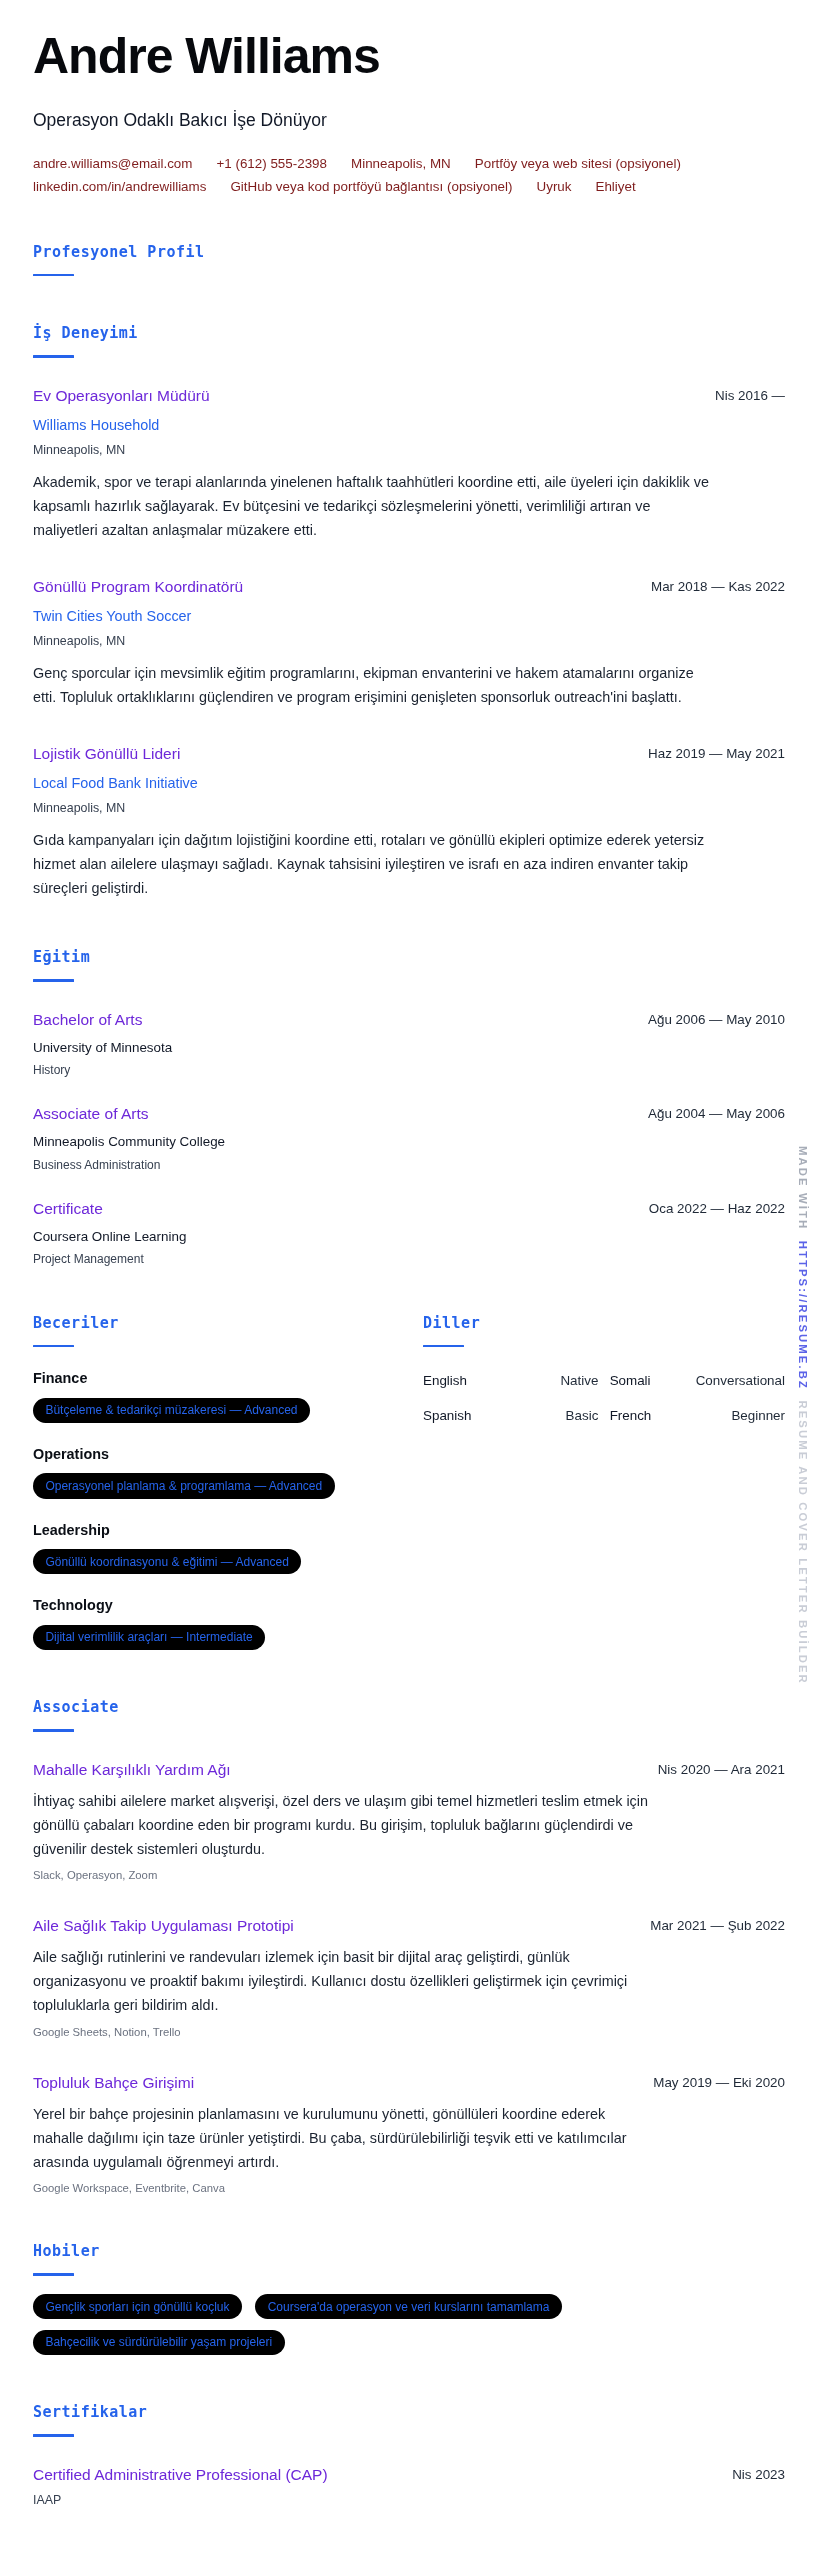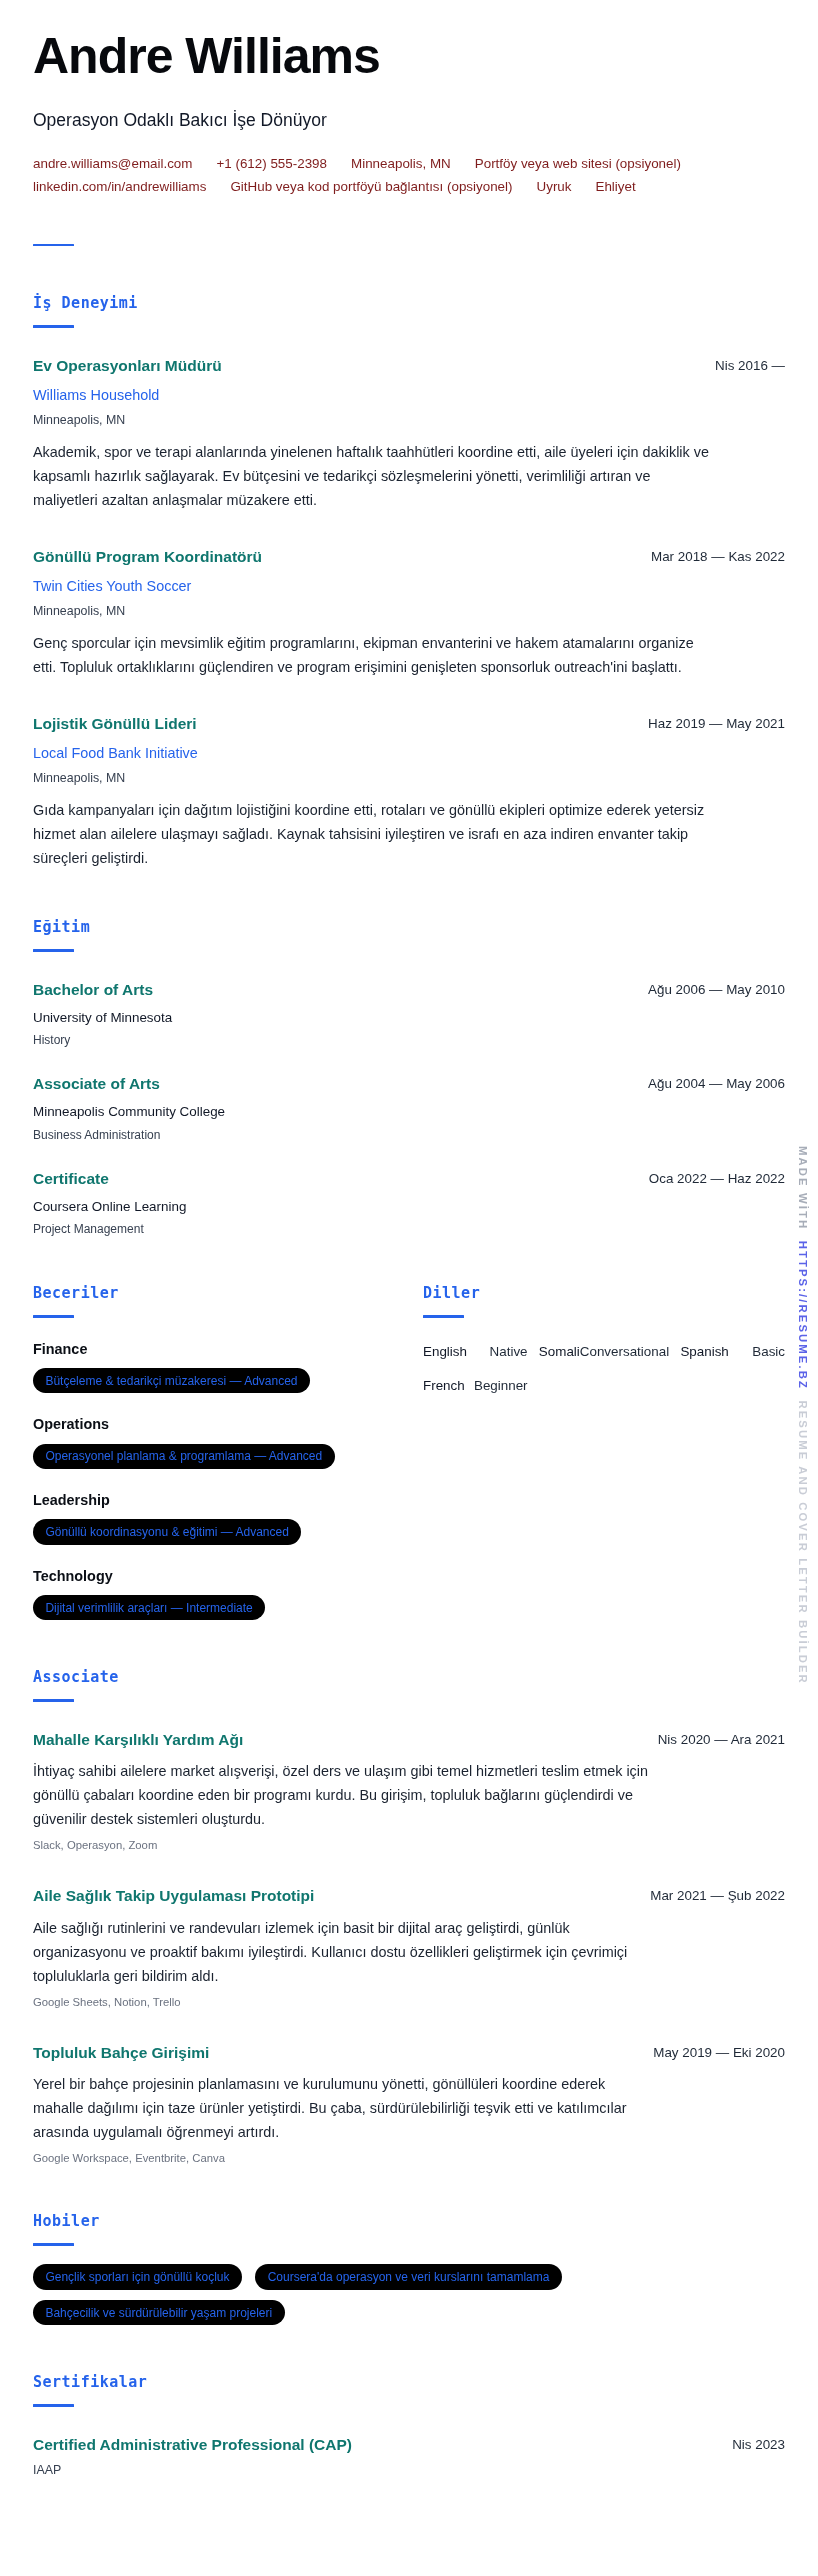--- a/index.html
+++ b/index.html
@@ -25,42 +25,42 @@
     font-size:15px; font-weight:700; letter-spacing:0.5px;
     color:#2563eb; line-height:1.1;
   }
   .sec-bar { width:41px; height:2.6px; background:#2563eb; margin-top:13.4px; border-radius:0.5px; }
   .section-body { margin-top:24px; }
   .para { font-size:14.4px; line-height:24px; color:#1b2330; max-width:685px; }
   
   .entry { margin-top:36px; }
   .entry.first { margin-top:29px; }
   .entry-head { display:flex; justify-content:space-between; align-items:flex-start; }
-  .entry-title { font-size:15.5px; font-weight:700; color:#0f766e; }
+  .entry-title { font-size:15.5px; font-weight:400; color:#6d28d9; }
   .entry-date { font-size:13.4px; color:#1f2937; white-space:nowrap; padding-top:1px; }
   .company { margin-top:12.4px; font-size:14.4px; font-weight:500; color:#2563eb; }
   .location { margin-top:9.3px; font-size:12.4px; color:#374151; }
   .desc { margin-top:13.4px; font-size:14.4px; line-height:24px; color:#1b2330; max-width:680px; }
   .edu-school { margin-top:11.3px; font-size:13.4px; color:#111827; }
   .edu-field { margin-top:8.2px; font-size:12px; color:#374151; }
   .proj-desc { margin-top:10.3px; font-size:14.4px; line-height:24px; color:#1b2330; max-width:626px; }
   .stack { margin-top:8.2px; font-size:11.3px; color:#6b7280; }
   .issuer { margin-top:9.3px; font-size:12.4px; color:#374151; }
   
   .twocol { display:grid; grid-template-columns:390px 1fr; }
   .skill-group { margin-top:23px; }
   .skill-group.first { margin-top:23px; }
   .skill-label { font-size:14.4px; font-weight:700; color:#0b0f16; }
   .pill {
     display:inline-block; margin-top:11.3px;
     background:#000000; color:#2563eb;
     font-size:12px; line-height:1;
     padding:6.7px 12.4px; border-radius:13.4px;
   }
-  .lang-grid { margin-top:26px; display:grid; grid-template-columns:1fr 1fr 1fr; column-gap:11.3px; row-gap:19.6px; }
+  .lang-grid { margin-top:26px; display:grid; grid-template-columns:1fr 1fr; column-gap:11.3px; row-gap:19.6px; }
   .lang-pair { display:flex; justify-content:space-between; align-items:baseline; font-size:13.4px; }
   .lang-name { color:#111827; }
   .lang-level { color:#1f2937; }
   
   .pill-wrap { margin-top:18.5px; display:flex; flex-wrap:wrap; column-gap:13.4px; row-gap:10.3px; max-width:644px; }
   
   .watermark {
     position:absolute; top:1146px; right:9.3px;
     writing-mode:vertical-rl;
     font-size:11.3px; font-weight:700; letter-spacing:2.1px;
@@ -87,20 +87,21 @@
     </div>
     <div class="contact-row">
       <span>linkedin.com/in/andrewilliams</span>
       <span>GitHub veya kod portföyü bağlantısı (opsiyonel)</span>
       <span>Uyruk</span>
       <span>Ehliyet</span>
     </div>
   </header>
 
   <section class="section">
+    <h2 class="sec-head">Profesyonel Profil</h2>
     <div class="sec-bar"></div>
   </section>
 
   <section class="section">
     <h2 class="sec-head">İş Deneyimi</h2>
     <div class="sec-bar"></div>
 
     <div class="entry first">
       <div class="entry-head">
         <div class="entry-title">Ev Operasyonları Müdürü</div>

